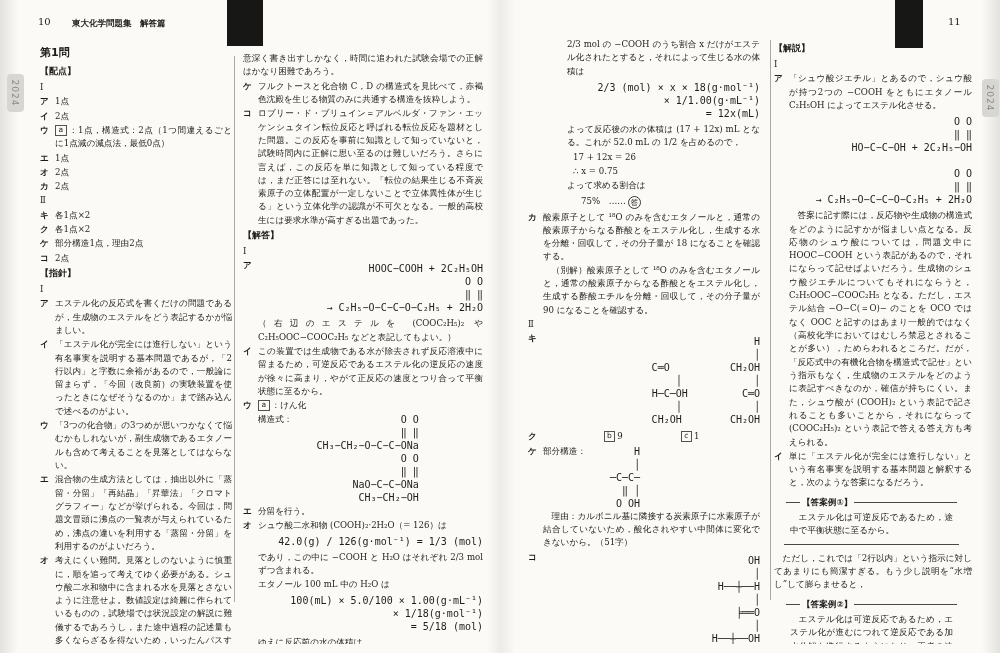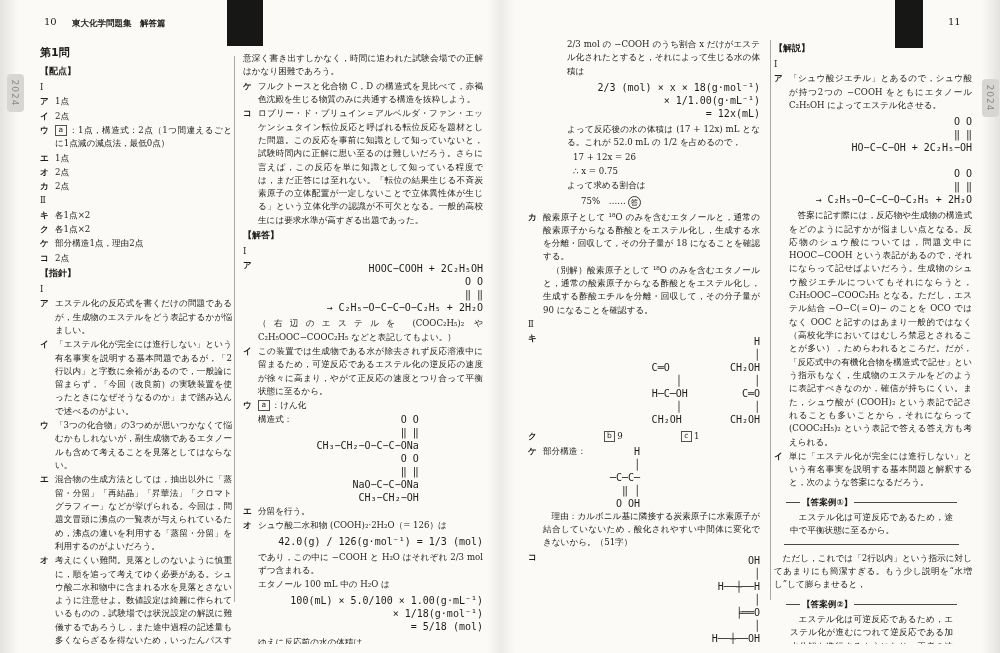--- a/index.html
+++ b/index.html
@@ -48,21 +48,21 @@
   .inote{text-indent:1em;}
   .structrow{display:flex;gap:24px;}
   .structrow .lbl{flex:0 0 auto;}
 </style>
 </head>
 <body>
 
 <div class="spread">
   <div class="gutter"></div>
 
-  <div class="pagenum" style="left:44px;top:16px;">10</div>
+  <div class="pagenum" style="left:38px;top:16px;">10</div>
   <div class="booktitle" style="left:72px;top:18px;">東大化学問題集　解答篇</div>
   <div class="pagenum" style="left:948px;top:16px;">11</div>
 
   <div class="blacktab" style="left:227px;width:36px;height:46px;"></div>
   <div class="blacktab" style="left:895px;width:28px;height:48px;"></div>
 
   <div class="yeartab" style="left:7px;top:74px;">
       <span>2024</span>
     </div>
   <div class="yeartab" style="left:982px;top:79px;">

